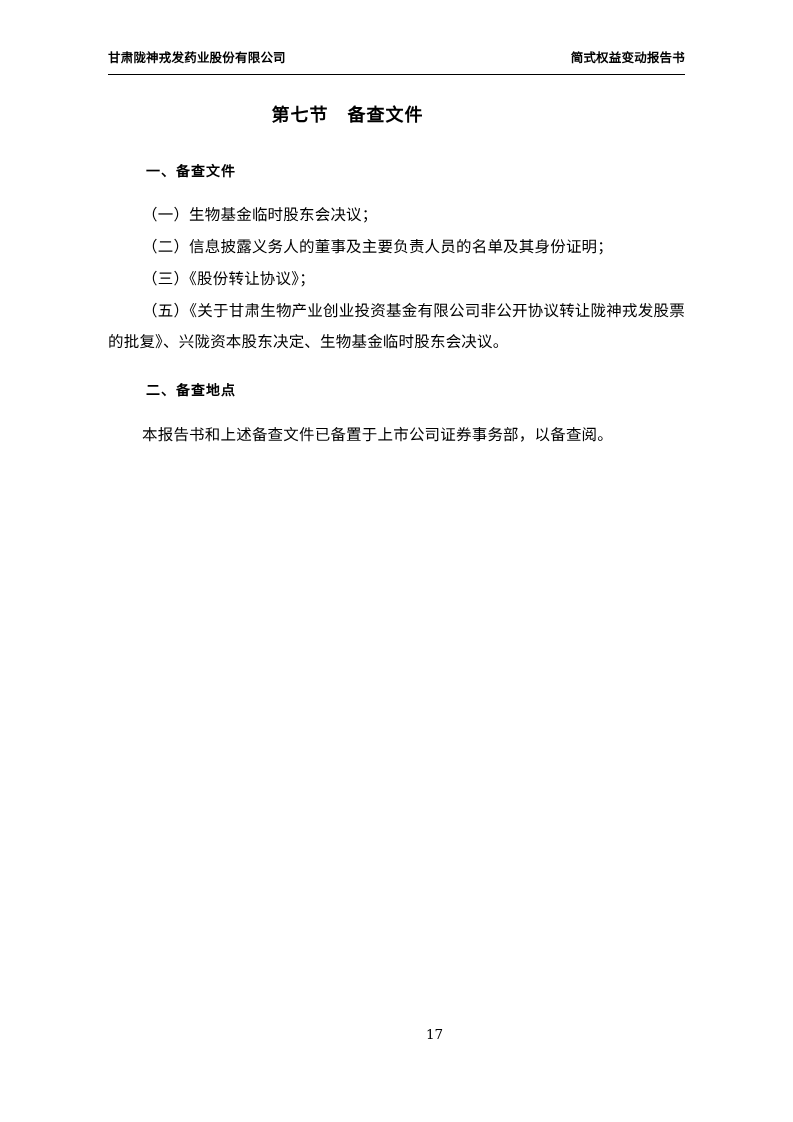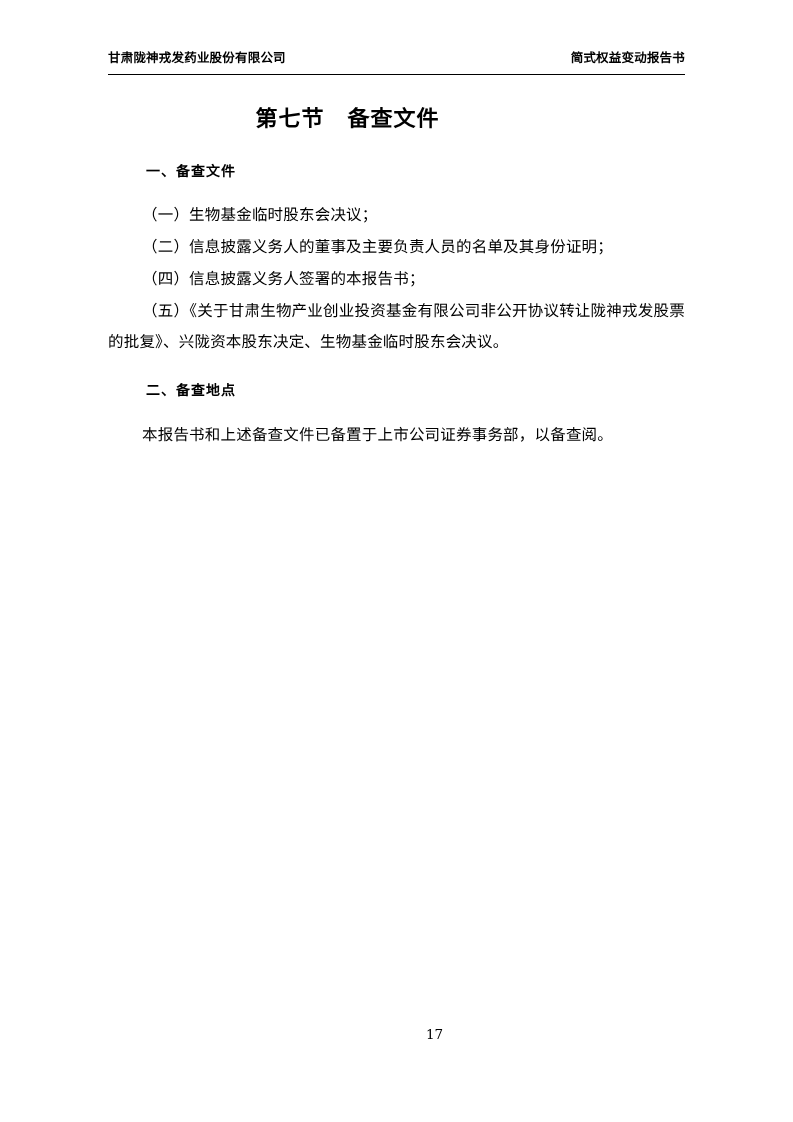--- a/index.html
+++ b/index.html
@@ -50,21 +50,21 @@
     border-top: 1.6px solid #000;
   }
 
   
   .doc-title {
     position: absolute;
     left: 0;
     top: 100px;
     width: 695px;
     text-align: center;
-    font-size: 22px;
+    font-size: 18px;
     font-weight: bold;
     letter-spacing: 1px;
   }
 
   
   .content {
     position: absolute;
     left: 108px;
     top: 160px;
     width: 577px;
@@ -122,22 +122,22 @@
   <div class="content">
 
     <div class="section-heading">一、备查文件</div>
 
     <div class="gap-sm"></div>
 
     <p class="para">（一）生物基金临时股东会决议；</p>
 
     <p class="para">（二）信息披露义务人的董事及主要负责人员的名单及其身份证明；</p>
 
+    <p class="para">（三）《股份转让协议》；</p>
 
-    <p class="para">（四）信息披露义务人签署的本报告书；</p>
 
     <p class="para no-indent-wrap">（五）《关于甘肃生物产业创业投资基金有限公司非公开协议转让陇神戎发股票的批复》、兴陇资本股东决定、生物基金临时股东会决议。</p>
 
     <div class="gap-md"></div>
 
     <div class="section-heading">二、备查地点</div>
 
     <div class="gap-sm"></div>
 
     <p class="para">本报告书和上述备查文件已备置于上市公司证券事务部，以备查阅。</p>

